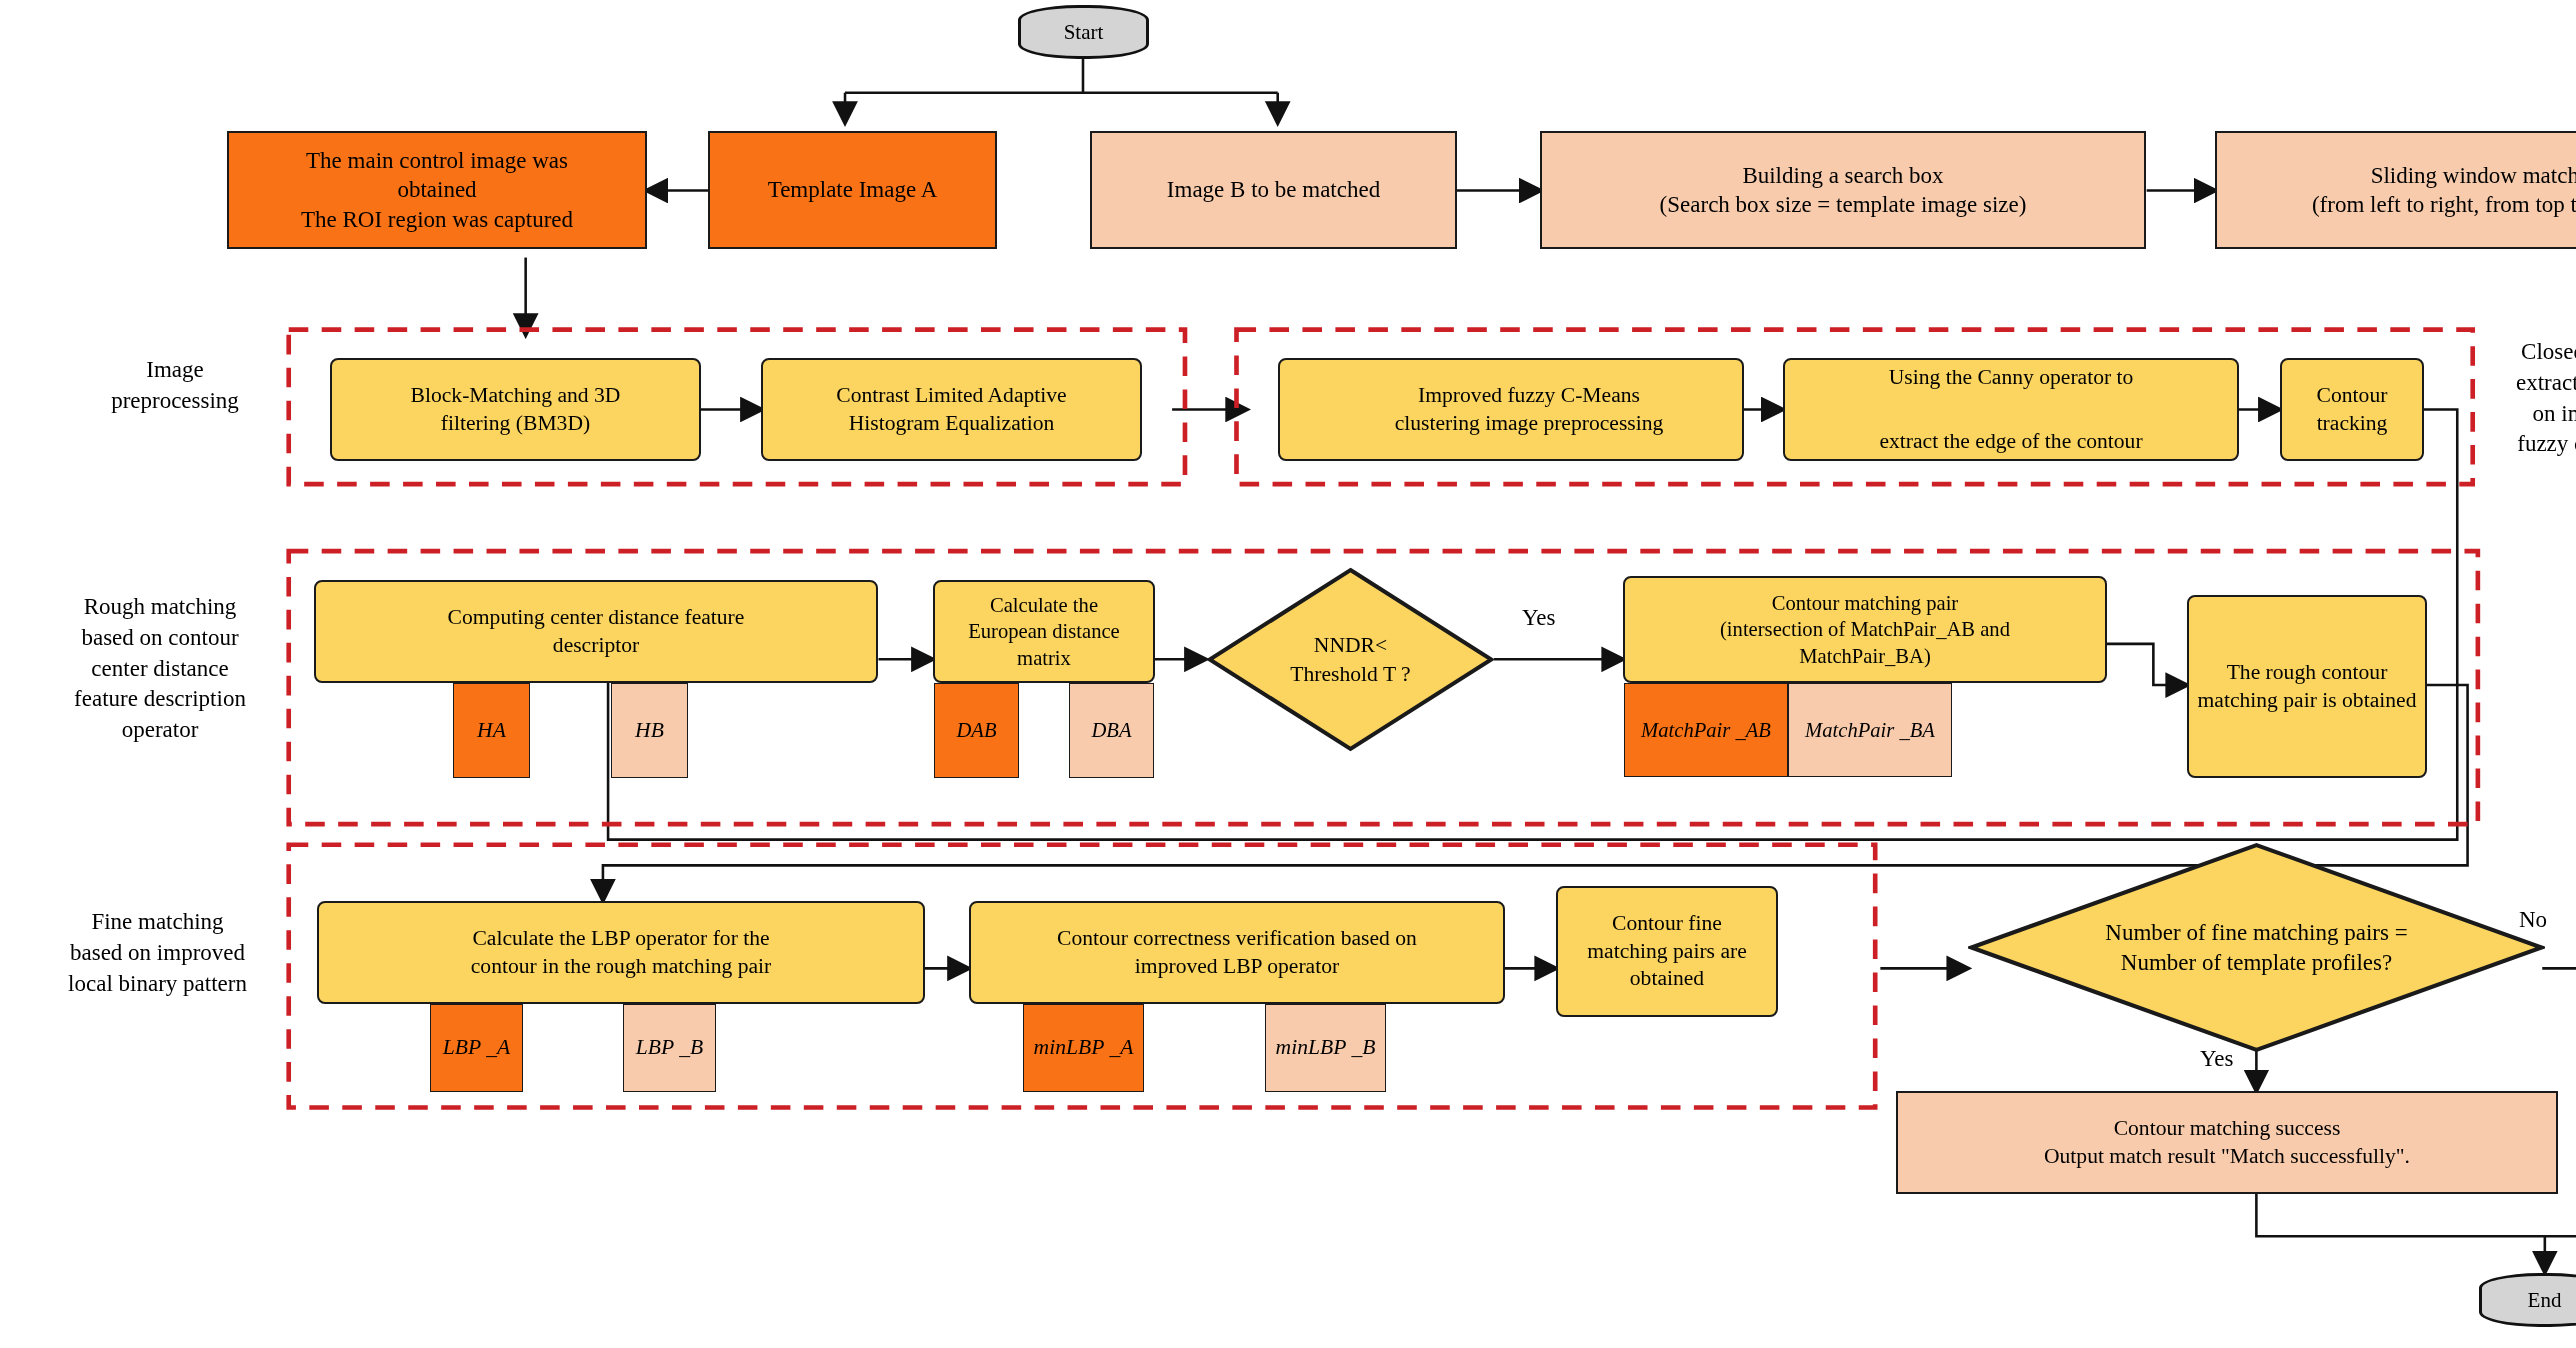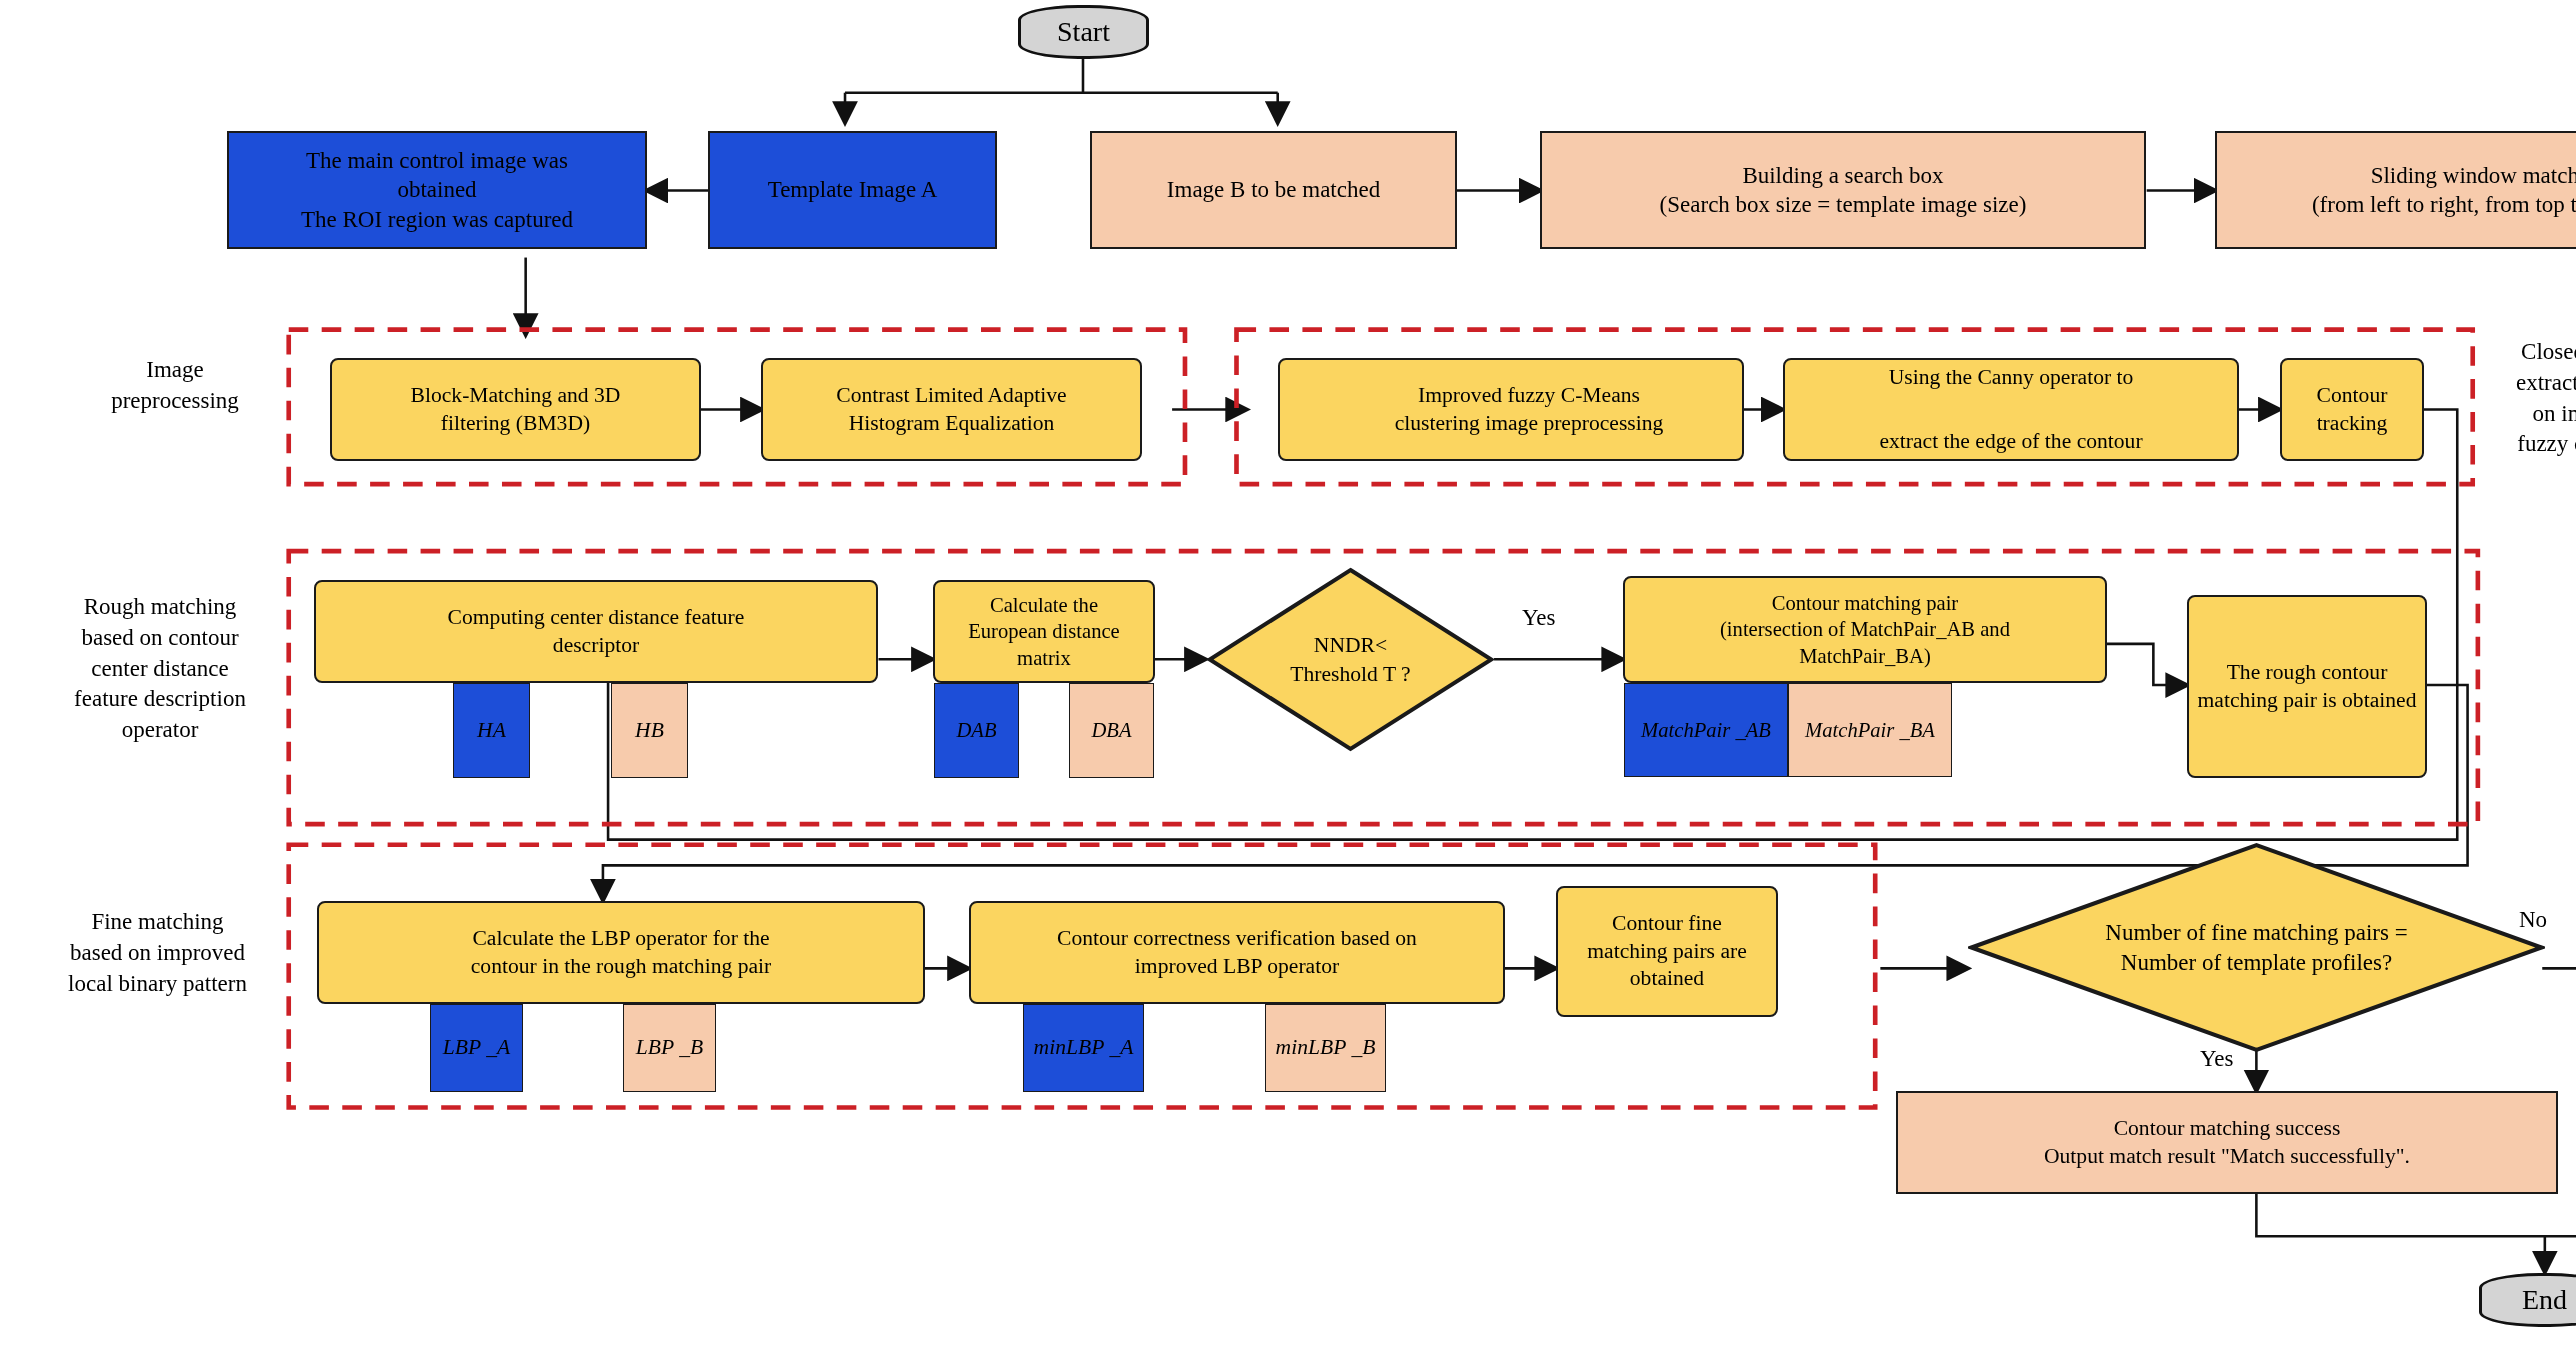--- a/index.html
+++ b/index.html
@@ -3,34 +3,34 @@
 <meta charset="utf-8">
 <style>
   html,body{margin:0;padding:0;background:#ffffff;}
   body{font-family:"Liberation Serif", serif;}
   #stage{position:relative;width:3105px;height:1348px;background:#fff;overflow:hidden;}
   svg.layer{position:absolute;left:0;top:0;width:3105px;height:1348px;}
   .node{position:absolute;box-sizing:border-box;display:flex;align-items:center;justify-content:center;
         text-align:center;font-family:"Liberation Serif", serif;color:#000;line-height:1.28;
         border:2.1px solid #1a1a1a;}
   .node .lbl{padding:0 5.2px;}
-  .green{background:#1d4ed8;}
+  .green{background:#f97316;}
   .salmon{background:#f7cbac;}
   .yellow{background:#fbd560;border-radius:8px;}
   .grey{background:#d4d4d4;}
   .term{border-radius:46% / 28%;border:3.1px solid #111;}
   .sub{border:1.5px solid #1a1a1a;font-style:italic;}
   .diamond{position:absolute;}
   .diamond .dtext{position:absolute;left:0;top:0;width:100%;height:100%;
       display:flex;align-items:center;justify-content:center;text-align:center;
       font-family:"Liberation Serif", serif;color:#000;line-height:1.3;pointer-events:none;}
   .sidelabel{position:absolute;text-align:center;font-family:"Liberation Serif", serif;color:#000;line-height:1.34;}
   .edgelabel{position:absolute;font-family:"Liberation Serif", serif;color:#000;}
   .fs40{font-size:20.6px;} .fs42{font-size:21.6px;} .fs44{font-size:23px;}
-  .fs46{font-size:28px;}
+  .fs46{font-size:21px;}
 </style>
 </head>
 <body>
 
 <div id="stage">
 
   <svg class="layer" viewBox="0 0 6027 2617">
     <defs>
       <marker id="arrow" viewBox="0 0 12 12" refX="10" refY="6" markerWidth="10" markerHeight="10" orient="auto-start-reverse">
         <path d="M 0 0 L 12 6 L 0 12 z" fill="#111"></path>

